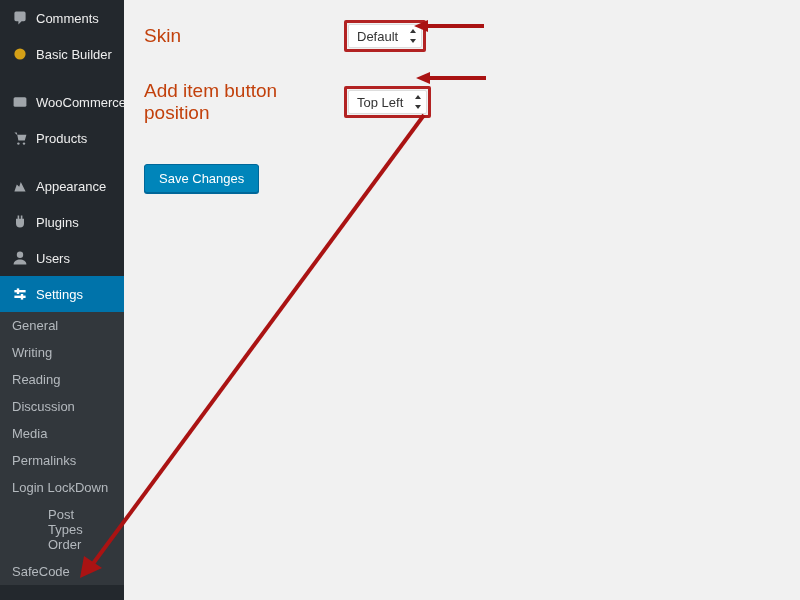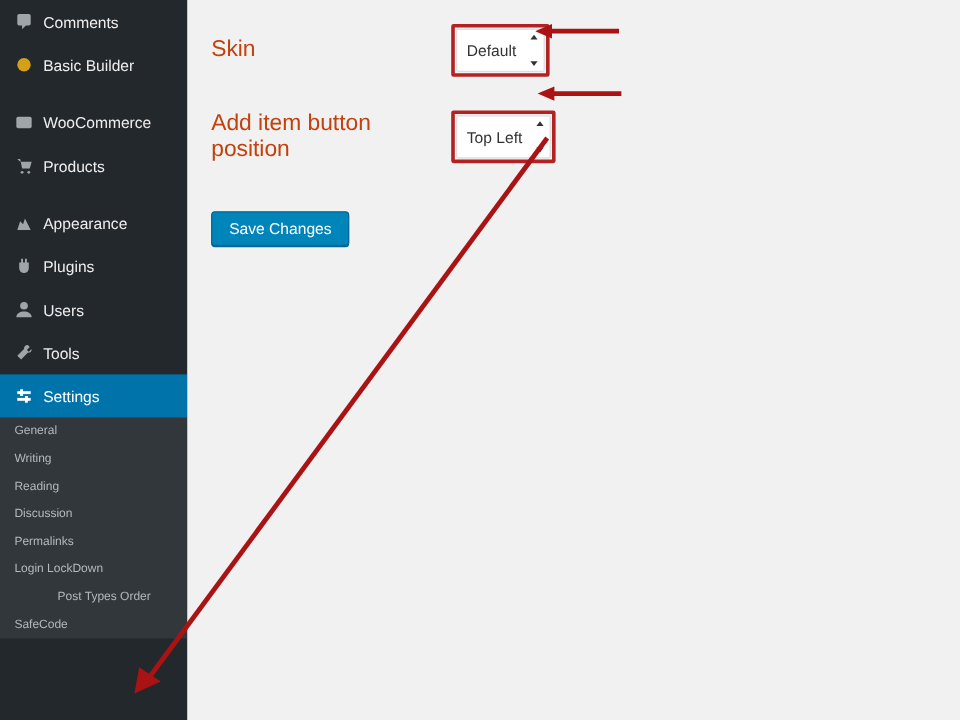--- a/index.html
+++ b/index.html
@@ -1,34 +1,34 @@
 <!DOCTYPE html>
 <html><head>
   <meta charset="utf-8">
   <style>
     * { box-sizing: border-box; margin: 0; padding: 0; }
     body { font-family: -apple-system, "Helvetica Neue", Arial, sans-serif; background: #f1f1f1; width: 800px; height: 600px; overflow: hidden; display: flex; }
     
     
-    .sidebar { width: 156px; background: #23282d; color: #eee; font-size: 13px; height: 600px; overflow: hidden; }
+    .sidebar { width: 124px; background: #23282d; color: #eee; font-size: 13px; height: 600px; overflow: hidden; }
     .menu-item { display: flex; align-items: center; padding: 8px 10px; color: #eee; cursor: pointer; position: relative; }
     .menu-item.active { background: #0073aa; color: #fff; }
     .menu-item.active::after { content: ""; position: absolute; right: -8px; top: 50%; margin-top: -8px; border: 8px solid transparent; border-right-color: #f1f1f1; }
     .menu-item .icon { width: 20px; height: 20px; margin-right: 6px; display: inline-flex; align-items: center; justify-content: center; flex-shrink: 0; }
     .menu-item .icon svg { width: 16px; height: 16px; fill: #a0a5aa; }
     .menu-item.active .icon svg { fill: #fff; }
     .sub-items { background: #32373c; }
-    .sub-item { display: block; padding: 6px 12px; color: #b4b9be; font-size: 10px; cursor: pointer; }
+    .sub-item { display: block; padding: 6px 12px; color: #b4b9be; font-size: 13px; cursor: pointer; }
     
     
     .main { flex: 1; padding: 20px 20px; position: relative; }
     .form-row { display: flex; align-items: center; margin-bottom: 28px; }
     .form-label { width: 200px; color: #c2410c; font-size: 19px; }
     .select-wrap { position: relative; display: inline-block; }
-    .select-box { appearance: none; -webkit-appearance: none; border: 1px solid #ddd; background: #fff; padding: 4px 22px 4px 8px; font-size: 13px; color: #333; height: 36px; border-radius: 2px; }
+    .select-box { appearance: none; -webkit-appearance: none; border: 1px solid #ddd; background: #fff; padding: 4px 22px 4px 8px; font-size: 13px; color: #333; height: 24px; border-radius: 2px; }
     .select-wrap::after { content: ""; position: absolute; right: 6px; top: 5px; width: 0; height: 0; border-left: 3px solid transparent; border-right: 3px solid transparent; border-bottom: 4px solid #333; }
     .select-wrap::before { content: ""; position: absolute; right: 6px; bottom: 5px; width: 0; height: 0; border-left: 3px solid transparent; border-right: 3px solid transparent; border-top: 4px solid #333; }
     .highlight-box { border: 3px solid #b22222; padding: 1px; display: inline-block; border-radius: 2px; }
     
     .save-btn { background: #0085ba; border: 1px solid #006799; color: #fff; padding: 6px 14px; font-size: 13px; border-radius: 3px; cursor: pointer; margin-top: 12px; box-shadow: 0 1px 0 #006799; }
     
     
     .arrow { position: absolute; pointer-events: none; }
     .arrow-line { stroke: #aa1313; stroke-width: 4; fill: none; }
     .arrow-head { fill: #aa1313; }
@@ -91,44 +91,37 @@
   </div>
   <div class="menu-item">
     <span class="icon">
         <svg viewBox="0 0 20 20">
           <circle cx="10" cy="6" r="4"></circle>
           <path d="M2 18c0-4 4-6 8-6s8 2 8 6z"></path>
         </svg>
       </span>
     <span>Users</span>
   </div>
-  <div class="menu-item">
-    <span class="icon">
-        <svg viewBox="0 0 20 20">
-          <path d="M14 2a4 4 0 00-4 4l-7 7 4 4 7-7a4 4 0 004-4l-3 3-2-2 3-3z"></path>
-        </svg>
-      </span>
-    <span>Tools</span>
-  </div>
   <div class="menu-item active">
     <span class="icon">
         <svg viewBox="0 0 20 20">
           <rect x="3" y="5" width="14" height="3"></rect>
           <rect x="3" y="12" width="14" height="3"></rect>
           <rect x="6" y="3" width="3" height="7"></rect>
           <rect x="11" y="10" width="3" height="7"></rect>
         </svg>
       </span>
     <span>Settings</span>
   </div>
   <div class="sub-items">
     <span class="sub-item">General</span>
     <span class="sub-item">Writing</span>
     <span class="sub-item">Reading</span>
     <span class="sub-item">Discussion</span>
+    <span class="sub-item">Media</span>
     <span class="sub-item">Permalinks</span>
     <span class="sub-item">Login LockDown</span>
     <span class="sub-item" style="display:flex;align-items:center;padding-left:48px;">Post Types Order</span>
     <span class="sub-item">SafeCode</span>
 
   </div>
 </div>
 
 <div class="main">
   <div class="form-row">

